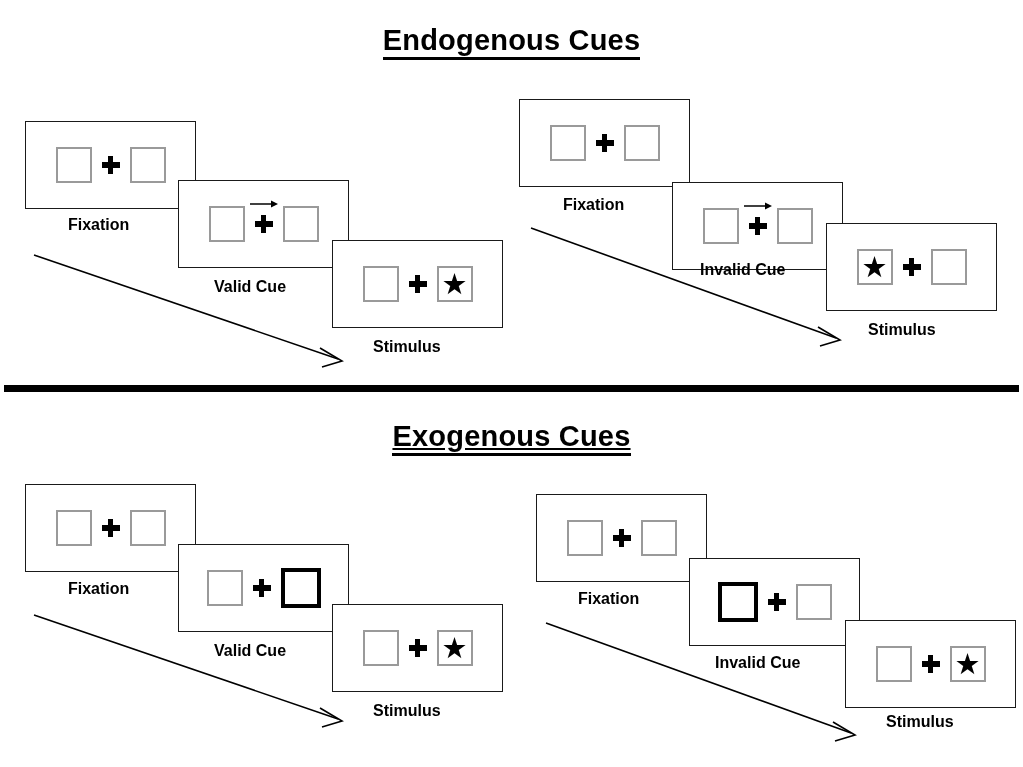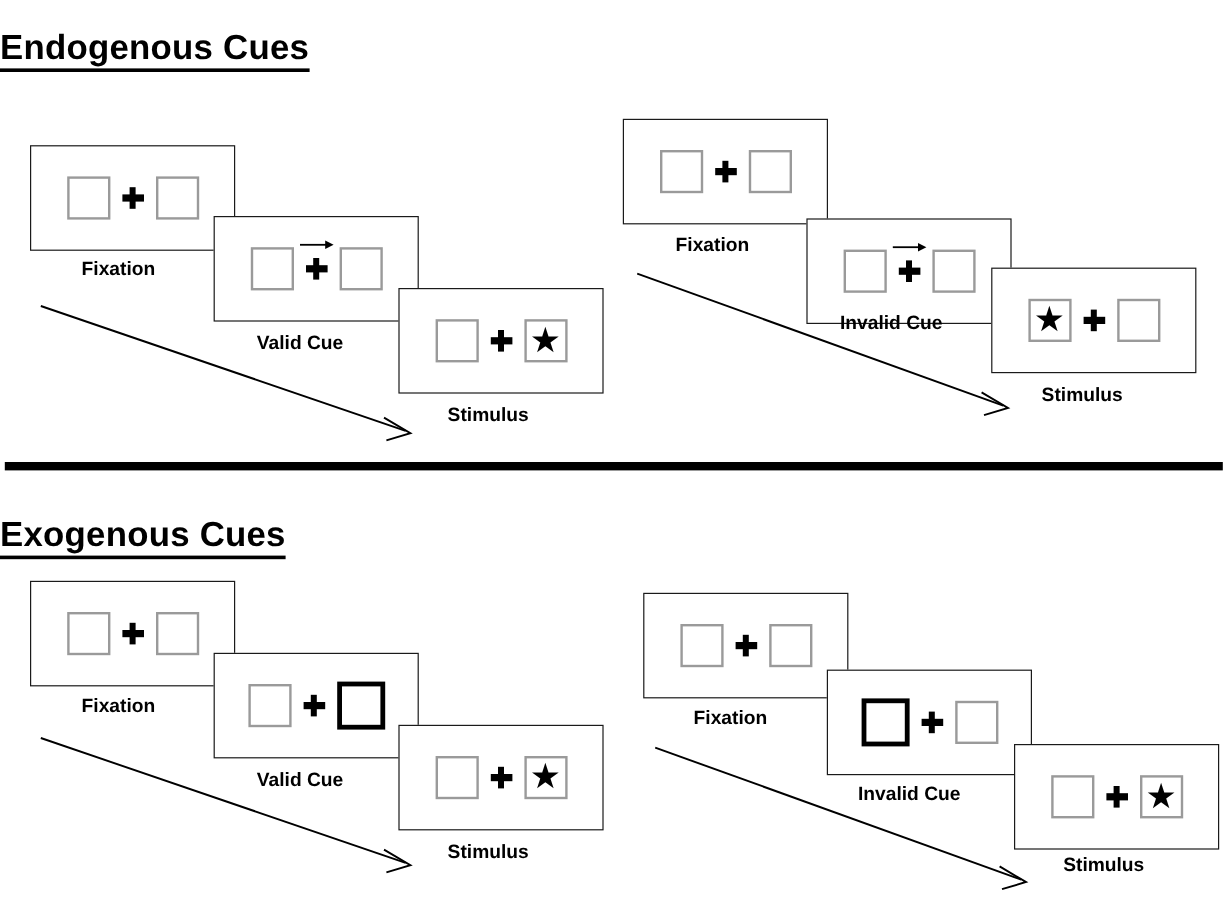--- a/index.html
+++ b/index.html
@@ -18,21 +18,21 @@
     height: 767px;
     overflow: hidden;
     background: #ffffff;
   }
 
   
   .section-title {
     position: absolute;
     width: 100%;
     left: 0;
-    text-align: left;
+    text-align: center;
     font-size: 29px;
     font-weight: bold;
     letter-spacing: 0.2px;
     color: #000;
   }
   .section-title span {
     border-bottom: 3px solid #000;
     padding-bottom: 1px;
   }
 
@@ -218,21 +218,21 @@
         <i class="h"></i>
           <i class="v"></i>
       </div>
       <div class="sq" style="width:36px;height:36px;"></div>
     </div>
   </div>
   <div class="panel-label" style="left:868px; top:321px;">Stimulus</div>
 
   <div class="divider" style="left:4px; top:385px; width:1015px; height:7px;"></div>
 
-  <div class="section-title" style="top:430px;">
+  <div class="section-title" style="top:420px;text-decoration:underline;">
     <span>Exogenous Cues</span>
   </div>
 
   <svg class="flow-arrow" style="left:20px; top:605px; width:340px; height:130px;" viewBox="0 0 340 130">
     <line x1="14" y1="10" x2="318" y2="114" stroke="#000" stroke-width="1.6"></line>
     <polyline points="300,103 322,116 302,122" fill="none" stroke="#000" stroke-width="1.6"></polyline>
   </svg>
 
   <div class="panel" style="left:25px; top:484px; width:171px; height:88px;">
     <div class="panel-inner">

